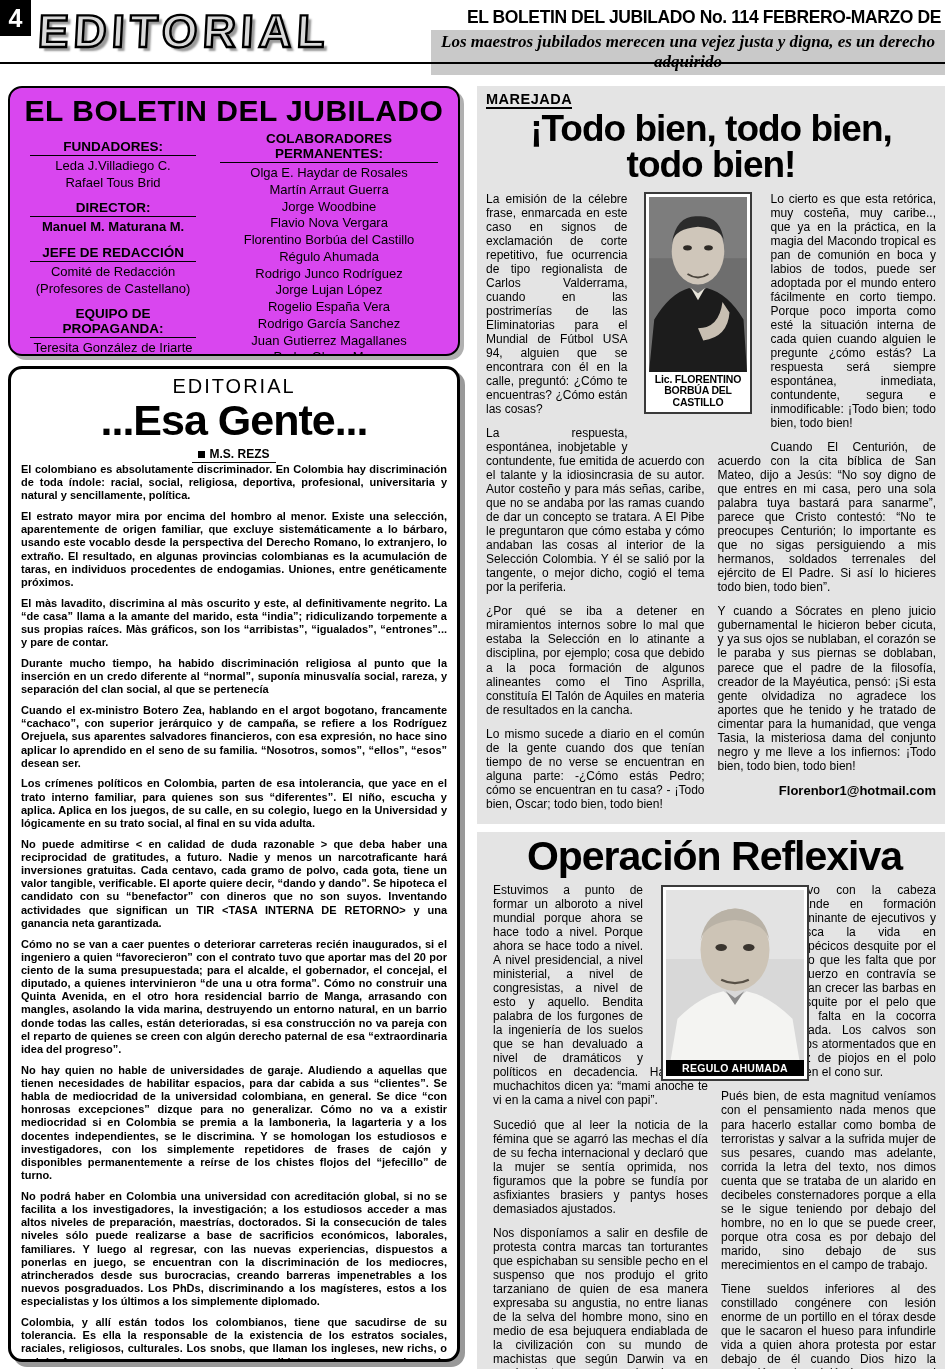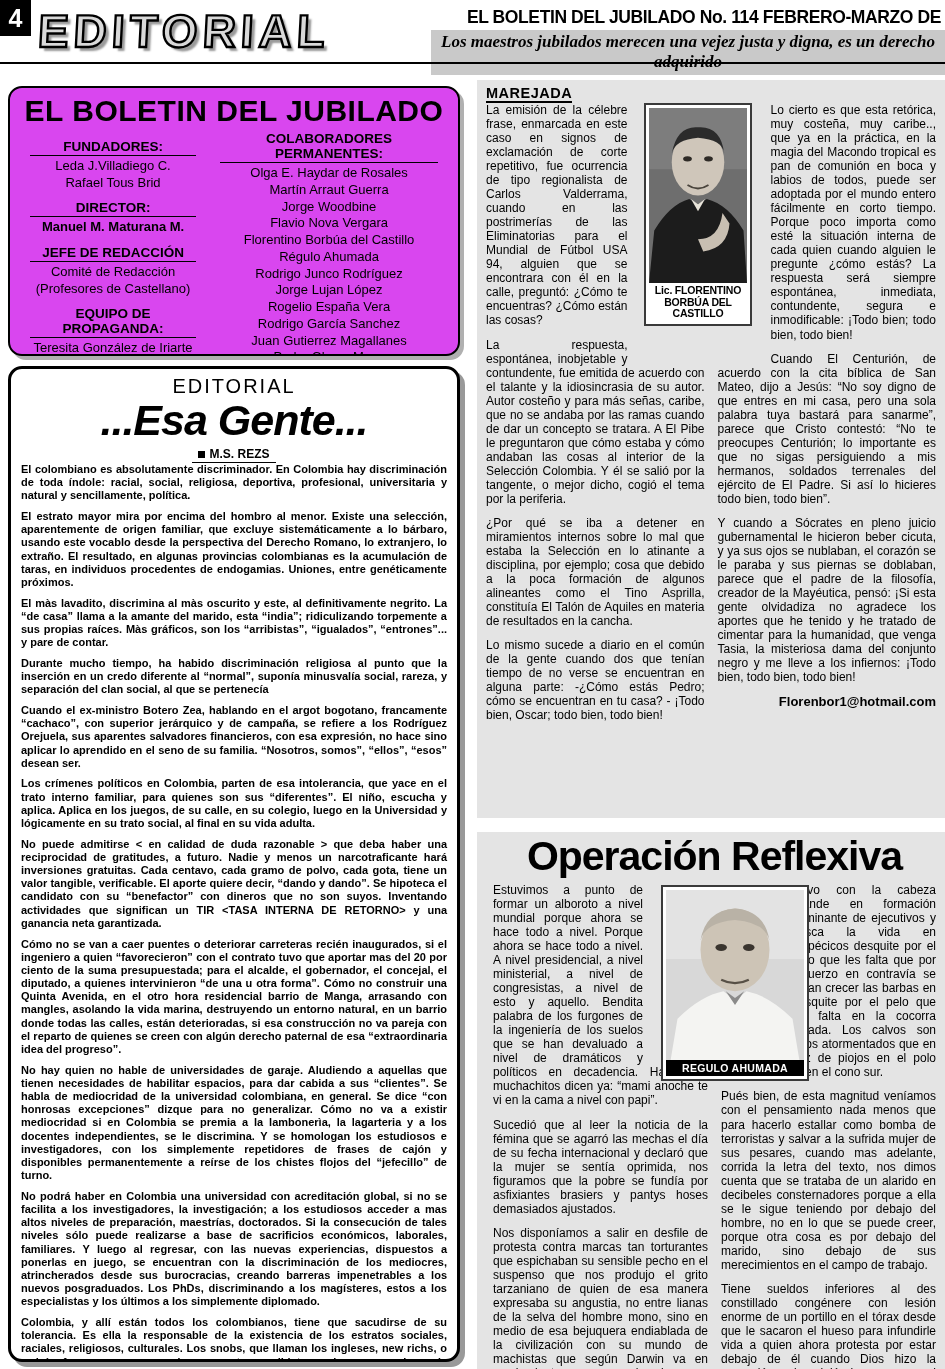--- a/index.html
+++ b/index.html
@@ -34,54 +34,54 @@
   }
   .header-rule { position:absolute; left:0; top:62px; width:945px; height:2px; background:#000; }
 
   
   .mh-box {
     position:absolute; left:8px; top:86px; width:452px; height:270px;
     border:2.5px solid #000; border-radius:14px; background:#d946ef;
     box-shadow:4px 4px 0 #b0b0b0; padding:6px 8px 4px; overflow:hidden;
   }
   .mh-title { text-align:center; font-size:30px; font-weight:800; letter-spacing:0.5px; margin-bottom:2px; }
-  .mh-cols { display:flex;justify-content:space-between; }
+  .mh-cols { display:flex; }
   .mh-left { width:44%; text-align:center; font-size:13px; }
   .mh-right { width:56%; text-align:center; font-size:13px; }
   .mh-heading {
     display:block; font-weight:bold; font-size:13.5px;
     border-bottom:1.5px solid #000; margin:9px 12px 2px; padding-bottom:1px;
   }
   .mh-right .mh-heading { margin-top:1px; }
   .mh-line { line-height:1.28; }
   .mh-line.heavy { font-weight:800; }
   .mh-name { line-height:1.29; }
 
   
   .ed-box {
     position:absolute; left:8px; top:366px; width:452px; height:996px;
     border:3px solid #000; border-radius:14px; background:#fff;
     box-shadow:5px 5px 0 #999; padding:6px 10px; overflow:hidden;
   }
   .ed-kicker { text-align:center; font-size:20px; letter-spacing:2px; font-weight:400; }
-  .ed-title { text-align:center; font-size:43px; font-weight:800; letter-spacing:-1px; line-height:1; margin:1px 0 2px;font-style:italic; }
+  .ed-title { text-align:center; font-size:43px; font-weight:800; letter-spacing:-1px; line-height:1; margin:1px 0 2px; }
   .ed-byline { text-align:center; }
   .ed-byline .wrap { display:inline-block; border-bottom:1.5px solid #000; padding:0 6px 1px; font-size:12px; font-weight:bold; }
   .byline-sq { display:inline-block; width:7px; height:7px; background:#000; margin-right:4px; }
   .ed-box p {
     font-size:11px; font-weight:bold; text-align:justify;
     line-height:1.2; margin-bottom:7.5px;
   }
 
   
   .sec {
     position:absolute; left:477px; width:468px; background:#e4e4e4;
     padding:4px 9px; overflow:hidden;
   }
-  .sec-marejada { top:80px; height:738px; }
+  .sec-marejada { top:86px; height:738px; }
   .sec-operacion { top:832px; height:537px;padding-left:16px; }
   .kicker { display:inline-block; font-size:14.5px; font-weight:800; border-bottom:2px solid #000; letter-spacing:0.5px; }
   .big-title { text-align:center; font-size:37px; font-weight:800; letter-spacing:-1px; line-height:0.98; margin:2px 8px 8px; }
   .big-title2 { text-align:center; font-size:41px; font-weight:800; letter-spacing:-1px; line-height:1; margin:0 0 6px; }
 
   .cols { position:relative; display:flex; gap:13px; }
   .col { width:50%; }
   .cols p { font-size:12px; line-height:1.17; text-align:justify; margin-bottom:10px; }
   .spacer-r { float:right; width:72px; height:254px; margin-left:5px; }
   .spacer-l { float:left; width:48px; height:254px; margin-right:5px; }
@@ -166,20 +166,21 @@
     <p>Los crímenes políticos en Colombia, parten de esa intolerancia, que yace en el trato interno familiar, para quienes son sus “diferentes”. El niño, escucha y aplica. Aplica en los juegos, de su calle, en su colegio, luego en la Universidad y lógicamente en su trato social, al final en su vida adulta.</p>
     <p>No puede admitirse &lt; en calidad de duda razonable &gt; que deba haber una reciprocidad de gratitudes, a futuro. Nadie y menos un narcotraficante hará inversiones gratuitas. Cada centavo, cada gramo de polvo, cada gota, tiene un valor tangible, verificable. El aporte quiere decir, “dando y dando”. Se hipoteca el candidato con su “benefactor” con dineros que no son suyos. Inventando actividades que significan un TIR &lt;TASA INTERNA DE RETORNO&gt; y una ganancia neta garantizada.</p>
     <p>Cómo no se van a caer puentes o deteriorar carreteras recién inaugurados, si el ingeniero a quien “favorecieron” con el contrato tuvo que aportar mas del 20 por ciento de la suma presupuestada; para el alcalde, el gobernador, el concejal, el diputado, a quienes intervinieron “de una u otra forma”. Cómo no construir una Quinta Avenida, en el otro hora residencial barrio de Manga, arrasando con mangles, asolando la vida marina, destruyendo un entorno natural, en un barrio donde todas las calles, están deterioradas, si esa construcción no va pareja con el reparto de quienes se creen con algún derecho paternal de esa “extraordinaria idea del progreso”.</p>
     <p>No hay quien no hable de universidades de garaje. Aludiendo a aquellas que tienen necesidades de habilitar espacios, para dar cabida a sus “clientes”. Se habla de mediocridad de la universidad colombiana, en general. Se dice “con honrosas excepciones” dizque para no generalizar. Cómo no va a existir mediocridad si en Colombia se premia a la lambonerìa, la lagarteria y a los docentes independientes, se le discrimina. Y se homologan los estudiosos e investigadores, con los simplemente repetidores de frases de cajón y disponibles permanentemente a reírse de los chistes flojos del “jefecillo” de turno.</p>
     <p>No podrá haber en Colombia una universidad con acreditación global, si no se facilita a los investigadores, la investigación; a los estudiosos acceder a mas altos niveles de preparación, maestrías, doctorados. Si la consecución de tales niveles sólo puede realizarse a base de sacrificios económicos, laborales, familiares. Y luego al regresar, con las nuevas experiencias, dispuestos a ponerlas en juego, se encuentran con la discriminación de los mediocres, atrincherados desde sus burocracias, creando barreras impenetrables a los nuevos posgraduados. Los PhDs, discriminando a los magísteres, estos a los especialistas y los últimos a los simplemente diplomado.</p>
     <p>Colombia, y allí están todos los colombianos, tiene que sacudirse de su tolerancia. Es ella la responsable de la existencia de los estratos sociales, raciales, religiosos, culturales. Los snobs, que llaman los ingleses, new richs, o arrivès franceses corresponden a nuestros arribistas, a los nuevos ricos, de nuevo cuño. Excluyentes, fastuosamente ridículos, convencidos que el mundo gira a su alrededor, porque son los nuevos soles...esos...</p>
   </div>
 
   <div class="sec sec-marejada">
     <span class="kicker">MAREJADA</span>
+    <div class="big-title">¡Todo bien, todo bien, todo bien!</div>
     <div class="cols">
       <div class="photo photo-1">
         <svg viewBox="0 0 112 200" xmlns="http://www.w3.org/2000/svg">
           <rect width="112" height="200" fill="#6e6e6e"></rect>
           <rect width="112" height="70" fill="#7d7d7d"></rect>
           <ellipse cx="56" cy="62" rx="30" ry="38" fill="#cfc6ba"></ellipse>
           <path d="M26 52 Q32 20 56 22 Q82 20 86 52 Q84 36 56 34 Q30 36 26 52 Z" fill="#2b2b2b"></path>
           <ellipse cx="44" cy="58" rx="5" ry="3" fill="#2e2a26"></ellipse>
           <ellipse cx="68" cy="58" rx="5" ry="3" fill="#2e2a26"></ellipse>
           <path d="M44 88 Q56 96 68 88" stroke="#4a443c" stroke-width="2" fill="none"></path>

